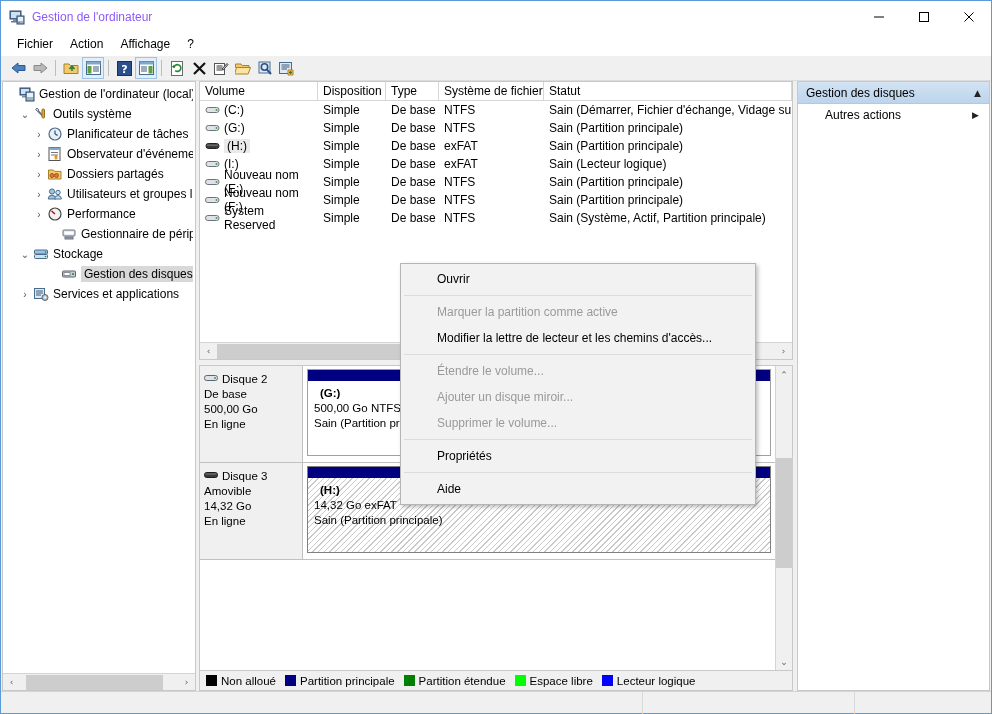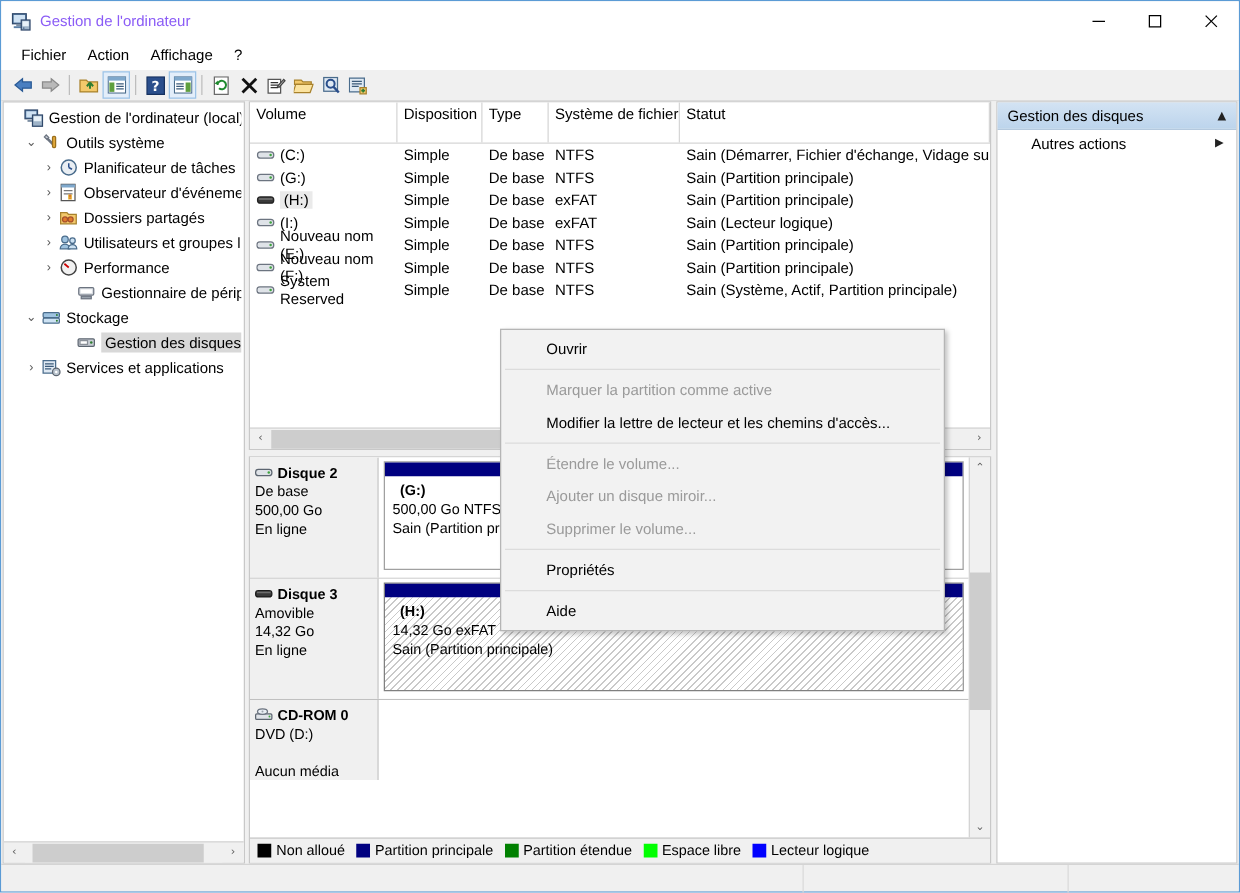--- a/index.html
+++ b/index.html
@@ -109,21 +109,21 @@
     margin-left: 3px;
   }
   
   .vol-list {
     height: 279px; min-height: 279px;
     background: #ffffff;
     border: 1px solid #c8c8c8;
     display: flex; flex-direction: column;
   }
   .vol-header {
-    display: flex; height: 33px; min-height: 19px;
+    display: flex; height: 19px; min-height: 19px;
     background: #ffffff;
     border-bottom: 1px solid #d6d6d6;
     font-size: 12px;
   }
   .vh {
     border-right: 1px solid #d6d6d6;
     padding: 2px 0 0 5px;
     color: #000; white-space: nowrap; overflow: hidden;
   }
   .vol-rows { flex: 1; overflow: hidden; }
@@ -147,21 +147,21 @@
   .disk-scroll-wrap { flex: 1; display: flex; min-height: 0; }
   .disk-rows { flex: 1; min-width: 0; overflow: hidden; background: #fff; }
   .disk-row { display: flex; border-bottom: 1px solid #c0c0c0; }
   .disk-info {
     width: 103px; min-width: 103px;
     background: #f0f0f0;
     border-right: 1px solid #c0c0c0;
     padding: 6px 4px 4px 4px;
     font-size: 11.5px; color: #000;
   }
-  .disk-title { display: flex; align-items: flex-end; font-weight: bold; margin-bottom: 2px; }
+  .disk-title { display: flex; align-items: flex-end; font-weight: normal; margin-bottom: 2px; }
   .disk-ico { width: 16px; min-width: 16px; height: 13px; margin-right: 2px; position: relative; }
   .disk-line { line-height: 15px; }
   .disk-parts { flex: 1; min-width: 0; padding: 3px 4px 6px 4px; background: #fff; }
   .part {
     border: 1px solid #a0a0a0;
     background: #fff;
     height: 100%;
     display: flex; flex-direction: column;
   }
   .part-bar { height: 11px; background: #000080; }
@@ -733,39 +733,20 @@
                   <div class="part-bar"></div>
                   <div class="part-body">
                     <div class="part-name">(H:)</div>
                     <div>14,32 Go exFAT</div>
                     <div>Sain (Partition principale)</div>
                   </div>
                 </div>
               </div>
             </div>
 
-            <div class="disk-row" style="height:64px; border-bottom:none;">
-              <div class="disk-info">
-                <div class="disk-title">
-                  <span class="disk-ico">
-                    <svg width="16" height="13" viewBox="0 0 16 13">
-                        <rect x="0.5" y="5" width="13" height="4.5" rx="1" fill="#dfe3e8" stroke="#5c6570"></rect>
-                        <ellipse cx="6" cy="3.2" rx="4" ry="2.2" fill="#e9eef3" stroke="#6c7480"></ellipse>
-                        <circle cx="6" cy="3.2" r="0.8" fill="#9aa3ad"></circle>
-                        <circle cx="11.6" cy="7.2" r="0.8" fill="#3fa33f"></circle>
-                      </svg>
-                  </span>
-                  <span>CD-ROM 0</span>
-                </div>
-                <div class="disk-line">DVD (D:)</div>
-                <div class="disk-line" style="height:15px">&nbsp;</div>
-                <div class="disk-line">Aucun média</div>
-              </div>
-              <div class="cd-empty"></div>
-            </div>
 
           </div>
           <div class="vscroll">
             <div class="vs-arrow">⌃</div>
             <div class="vs-track">
               <div class="vs-thumb" style="top:75px; height:110px;"></div>
             </div>
             <div class="vs-arrow">⌄</div>
           </div>
         </div>

